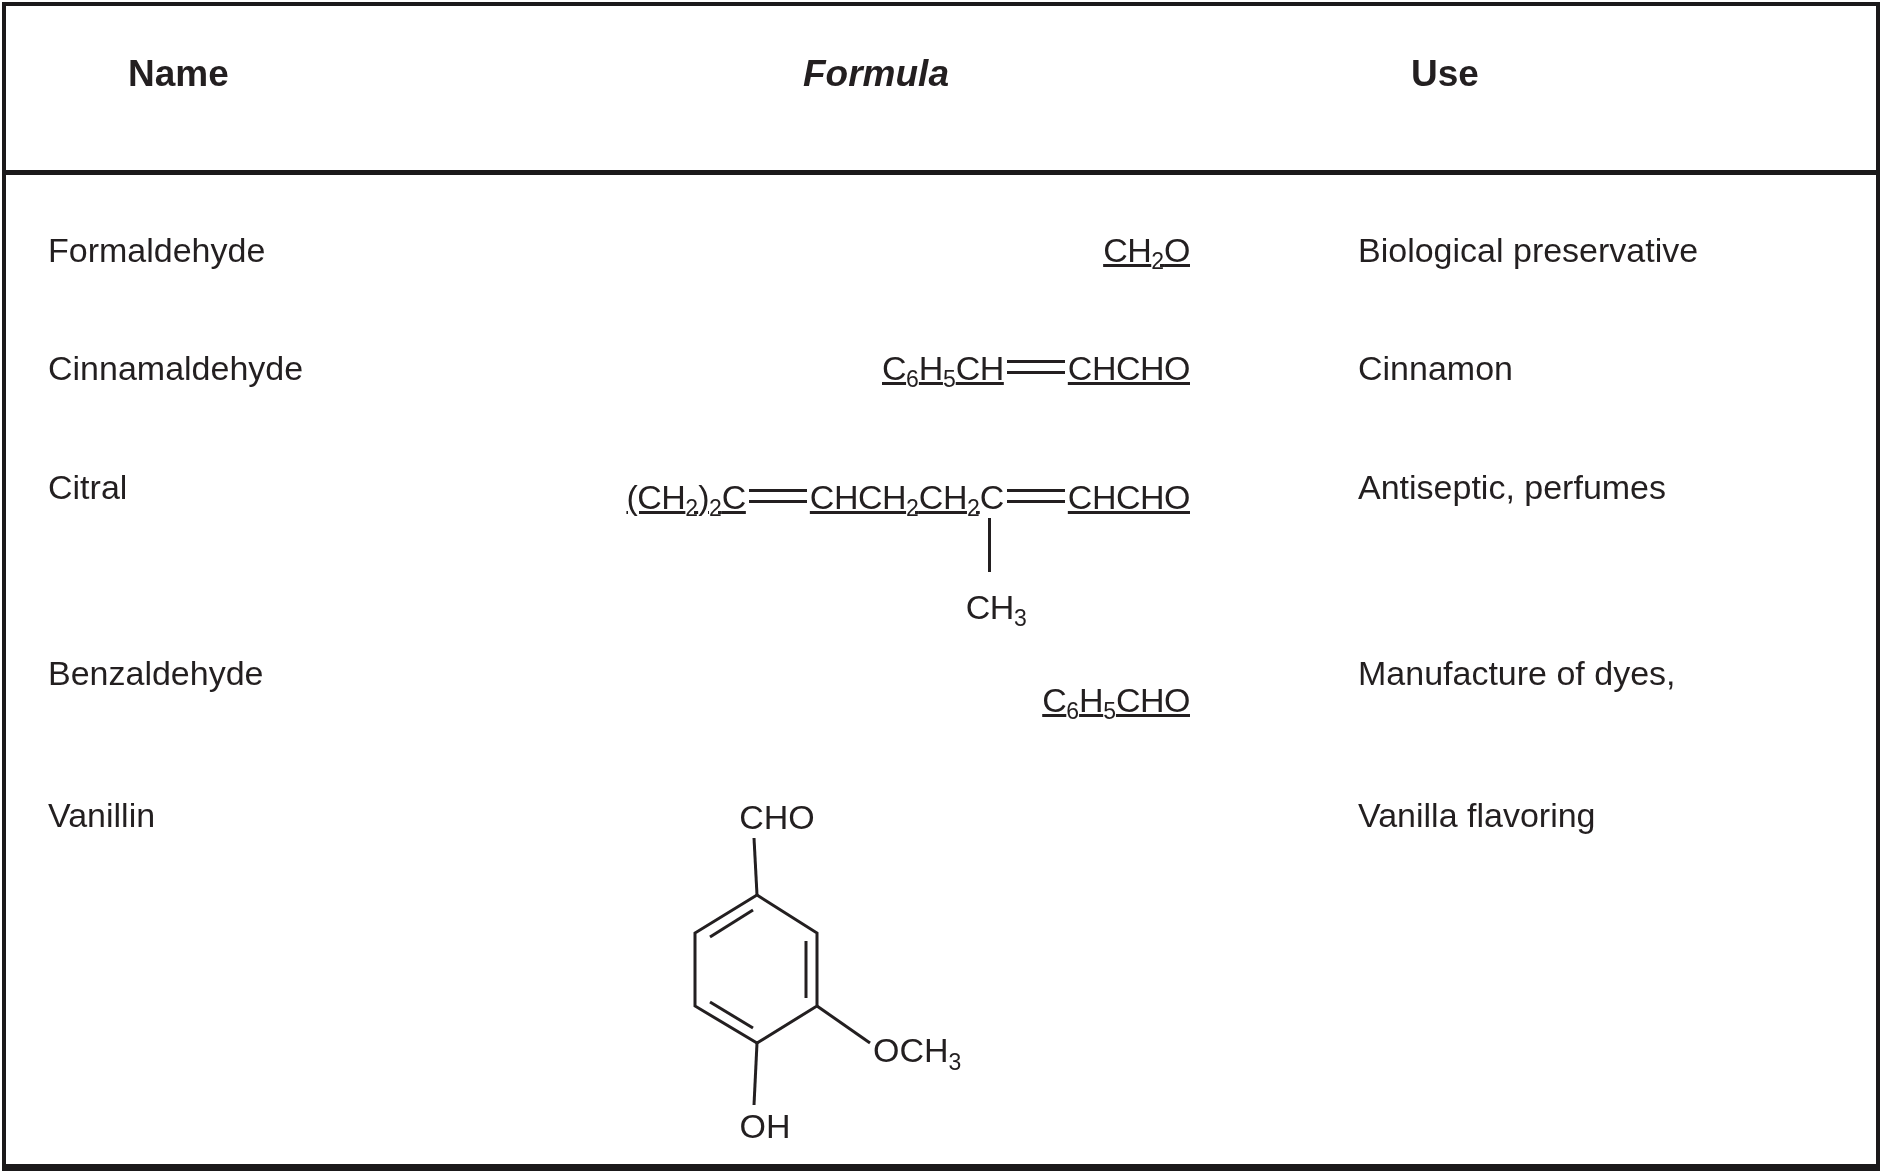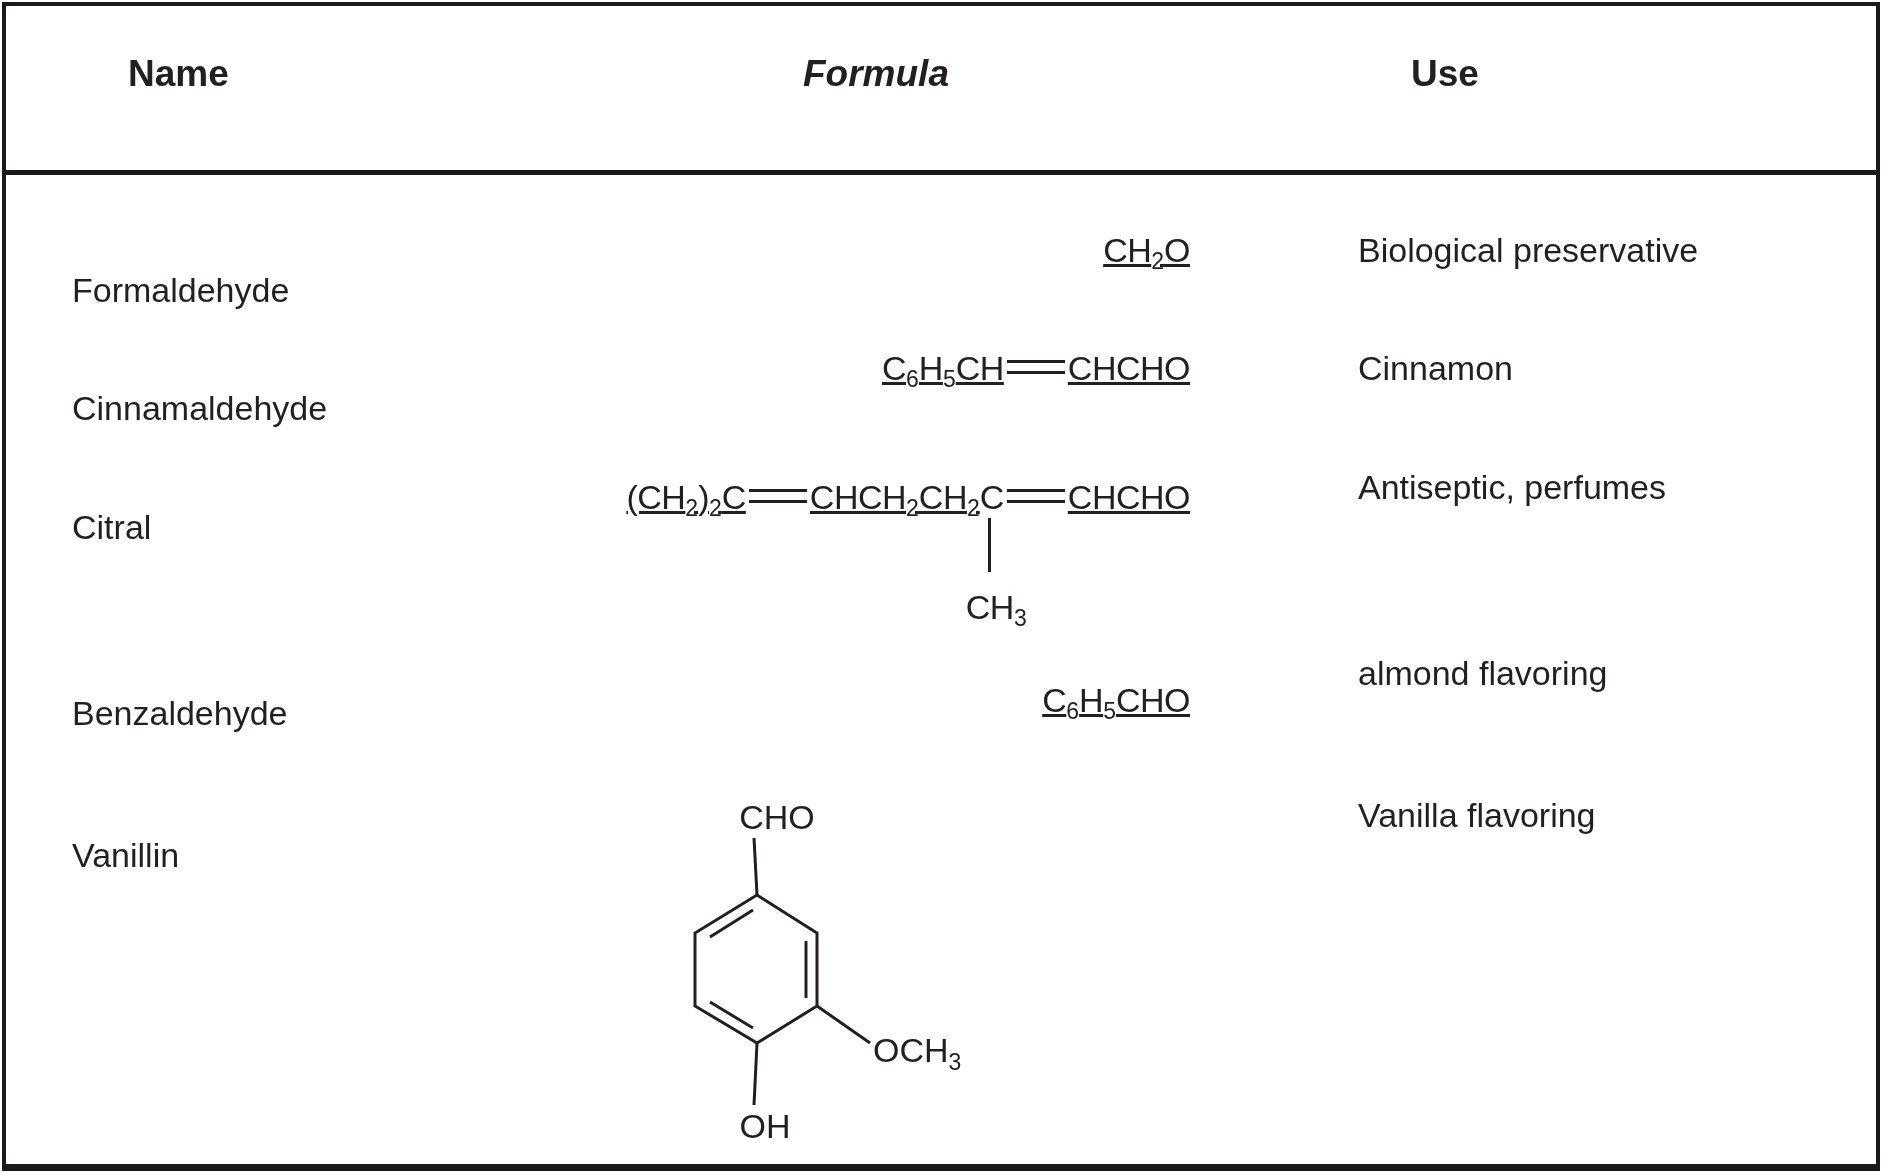--- a/index.html
+++ b/index.html
@@ -6,21 +6,21 @@
   body{width:1882px;height:1173px;position:relative;overflow:hidden;
        font-family:"Liberation Sans","DejaVu Sans",sans-serif;color:#231f20;}
   .border-frame{position:absolute;left:2px;top:2px;right:2px;bottom:2px;
        border:4px solid #1b191a;border-bottom-width:7px;pointer-events:none;}
   .separator{position:absolute;left:2px;right:2px;top:170px;height:5px;background:#1b191a;}
   .hcell{position:absolute;top:52px;font-size:37px;font-weight:bold;line-height:44px;margin-left:36px;}
   .h-name{left:92px;}
   .h-formula{left:490px;width:700px;text-align:center;font-style:italic;}
   .h-use{left:1375px;width:340px;}
   .cell{position:absolute;font-size:34px;line-height:50px;white-space:nowrap;}
-  .name{left:72px;margin-top:40px;}
+  .name{left:48px;}
   .use{left:1358px;}
   .formula{left:490px;width:700px;text-align:right;letter-spacing:-0.5px;text-decoration:underline;}
   sub{font-size:23px;vertical-align:-7px;letter-spacing:0;}
   .dbond{display:inline-block;width:58px;height:8px;margin:0 3px;
        border-top:3px solid #231f20;border-bottom:3px solid #231f20;vertical-align:6px;}
   .branch-anchor{position:relative;display:inline-block;}
   .vline{position:absolute;left:8px;top:46px;width:3px;height:54px;background:#231f20;}
   .branch{position:absolute;left:-14px;top:108px;font-size:34px;line-height:54px;}
   .struct-svg{position:absolute;left:660px;top:792px;}
   .struct-svg text{font-family:"Liberation Sans","DejaVu Sans",sans-serif;
@@ -45,21 +45,21 @@
 <div class="cell formula" style="top:343px"><span>C</span><sub>6</sub><span>H</span><sub>5</sub><span>CH</span><span class="dbond"></span><span>CHCHO</span></div>
 <div class="cell use" style="top:343px">Cinnamon</div>
 
 <div class="cell name" style="top:462px">Citral</div>
 <div class="cell formula" style="top:472px"><span>(CH</span><sub>2</sub><span>)</span><sub>2</sub><span>C</span><span class="dbond"></span><span>CHCH</span><sub>2</sub><span>CH</span><sub>2</sub><span class="branch-anchor"><span>C</span><span class="vline"></span><span class="branch"><span>CH</span><sub>3</sub></span></span><span class="dbond"></span><span>CHCHO</span></div>
 <div class="cell use" style="top:462px">Antiseptic, perfumes</div>
 
 <div class="cell name" style="top:648px">Benzaldehyde</div>
 <div class="cell formula" style="top:675px"><span>C</span><sub>6</sub><span>H</span><sub>5</sub><span>CHO</span></div>
 <div class="cell use" style="top:648px">
-    <div>almond flavoring</div>
+    <div>Manufacture of dyes,</div>
   </div>
 
 <div class="cell name" style="top:790px">Vanillin</div>
 <div class="cell use" style="top:790px">Vanilla flavoring</div>
 
 <svg class="struct-svg" width="320" height="370" viewBox="0 0 320 370">
   <g stroke="#231f20" stroke-width="3" fill="none">
     <line x1="94" y1="46" x2="97" y2="103"></line>
     <polygon points="97,103 157,141 157,214 97,251 35,214 35,141"></polygon>
     <line x1="50" y1="145" x2="93" y2="118"></line>

